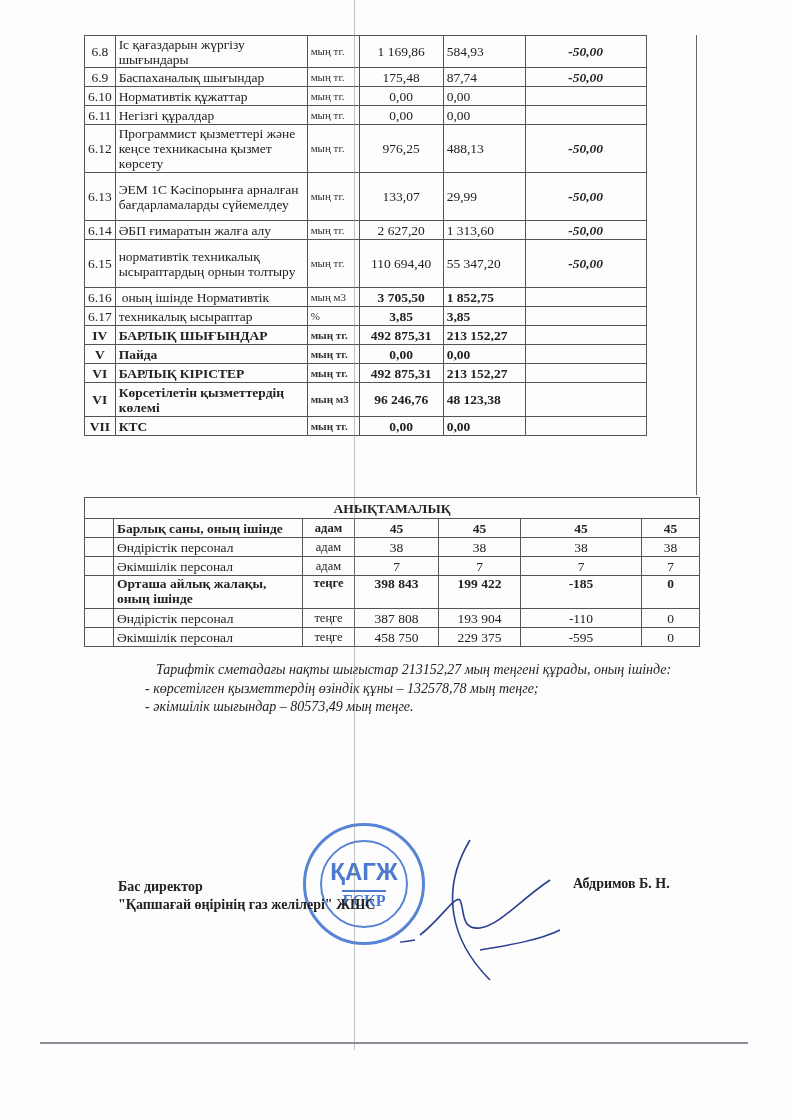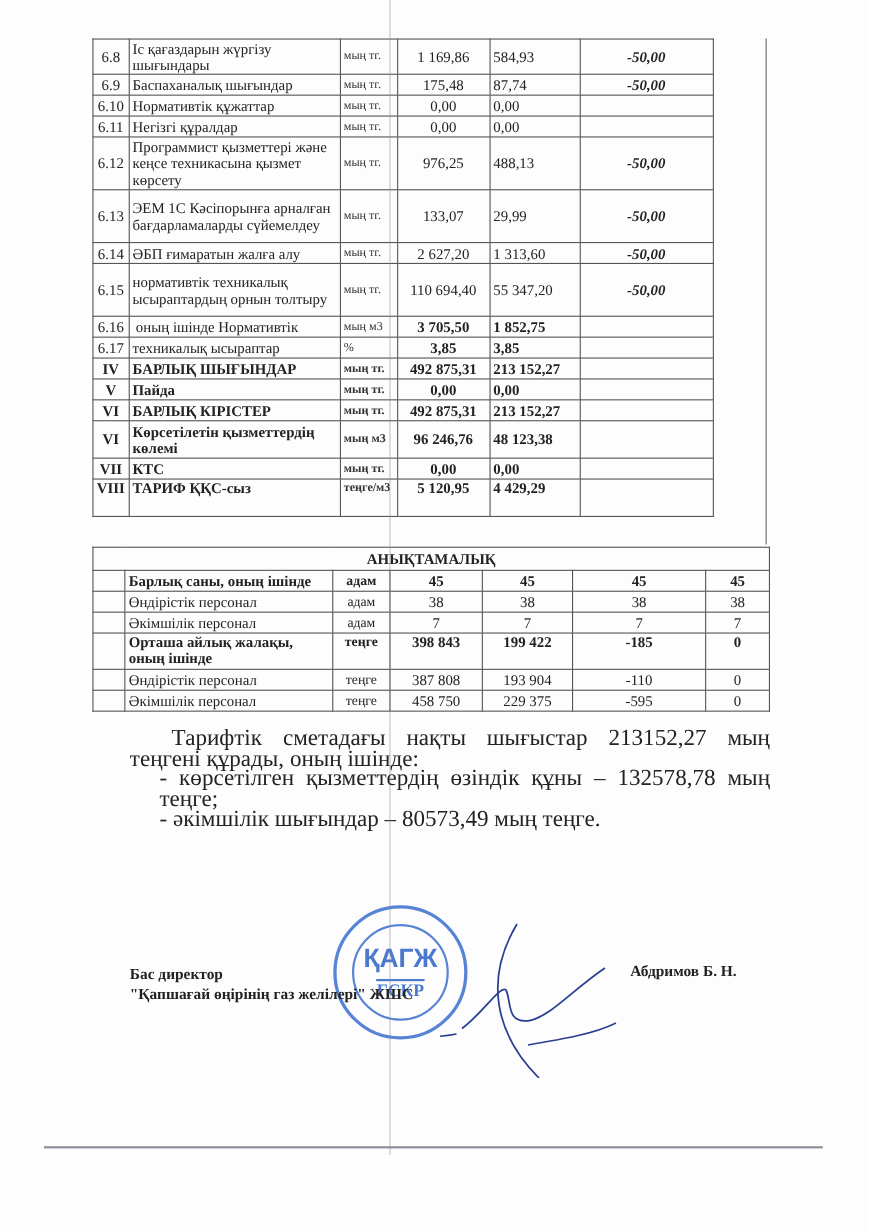--- a/index.html
+++ b/index.html
@@ -33,21 +33,21 @@
   table.grid2 td.c0 { width:22px; }
   table.grid2 td.c1 { width:182px; }
   table.grid2 td.c2 { width:45px; text-align:center; font-size:12.5px; }
   table.grid2 td.c3 { width:77px; text-align:center; }
   table.grid2 td.c4 { width:75px; text-align:center; }
   table.grid2 td.c5 { width:114px; text-align:center; }
   table.grid2 td.c6 { width:51px; text-align:center; }
   table.grid2 tr.r td { height:18px; }
   table.grid2 tr.r2 td { height:32px; vertical-align:top; }
   .text {
-    position:absolute; left:118px; width:582px; font-size:21px; line-height:18.5px; text-align:justify;
+    position:absolute; left:118px; width:582px; font-size:14px; line-height:18.5px; text-align:justify;font-style:italic;
   }
   .indent { text-indent:38px; }
   .li { padding-left:27px; }
   .sig-left { position:absolute; left:118px; top:878px; font-size:14px; font-weight:bold; line-height:18px; }
   .sig-right { position:absolute; left:573px; top:876px; font-size:14px; font-weight:bold; }
   .stamp {
     position:absolute; left:303px; top:823px; width:122px; height:122px; border-radius:50%;
     border:3px solid #3b6fcf; box-sizing:border-box; opacity:.85;
   }
   .stamp .inner { position:absolute; left:14px; top:14px; right:14px; bottom:14px; border-radius:50%; border:2px solid #3b6fcf; }
@@ -179,28 +179,20 @@
         <td class="v3 b"></td>
       </tr>
       <tr class="h1">
         <td class="num b">VII</td>
         <td class="name b">КТС</td>
         <td class="unit b">мың тг.</td>
         <td class="v1 b">0,00</td>
         <td class="v2 b">0,00</td>
         <td class="v3 b"></td>
       </tr>
-      <tr class="h2b">
-        <td class="num b" style="vertical-align:top">VIII</td>
-        <td class="name b" style="vertical-align:top">ТАРИФ ҚҚС-сыз</td>
-        <td class="unit b" style="vertical-align:top">теңге/м3</td>
-        <td class="v1 b" style="vertical-align:top">5 120,95</td>
-        <td class="v2 b" style="vertical-align:top">4 429,29</td>
-        <td class="v3 b"></td>
-      </tr>
     </tbody>
   </table>
   <div class="rightline"></div>
 
   <table class="grid2">
     <tbody>
       <tr>
         <td colspan="7" class="head">АНЫҚТАМАЛЫҚ</td>
       </tr>
       <tr class="r">

